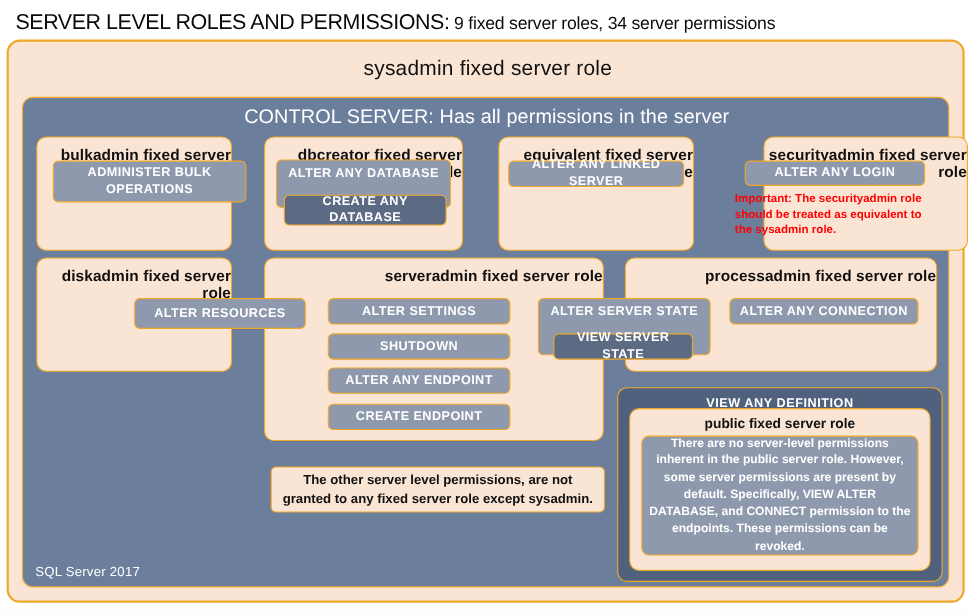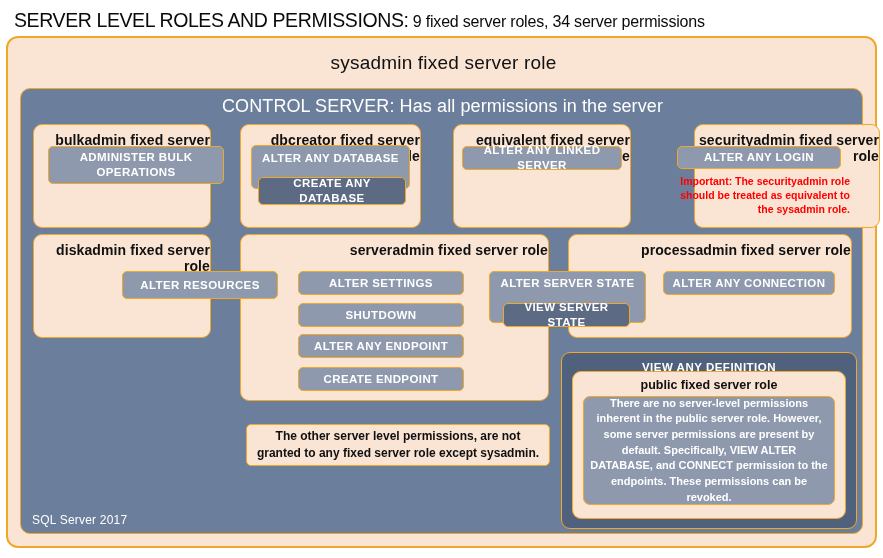--- a/index.html
+++ b/index.html
@@ -54,21 +54,21 @@
     position:absolute;box-sizing:border-box;
     background:#8e99ad;border:1.4px solid #f0a828;border-radius:5px;
     color:#ffffff;font-size:11.5px;font-weight:bold;letter-spacing:0.4px;
     display:flex;align-items:center;justify-content:center;text-align:center;
     line-height:1.28;
   }
   .perm.dark{background:#5c6a84;}
 
   
   .note-red{
-    position:absolute;text-align:right;color:#ff0000;
+    position:absolute;text-align:left;color:#ff0000;
     font-size:10.5px;font-weight:bold;line-height:1.35;
   }
   #other-perms-note{
     background:#fae4d3;border:1.6px solid #f0a828;border-radius:5px;
     color:#101010;font-size:12px;font-weight:bold;text-align:center;
     display:flex;align-items:center;justify-content:center;line-height:1.38;
     padding:0 8px;
   }
 
   

